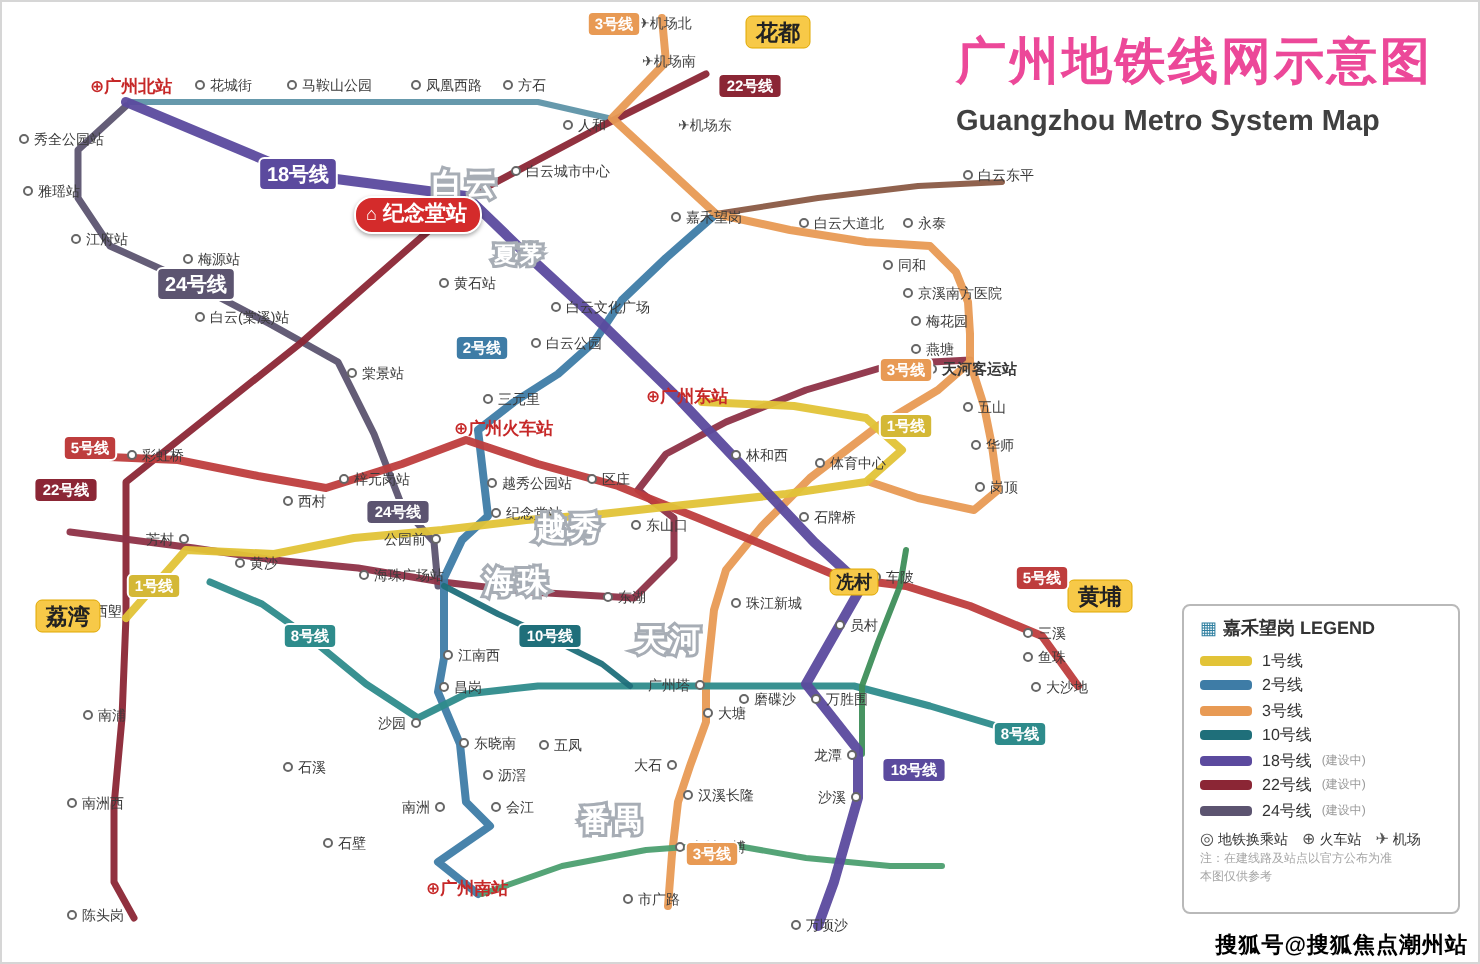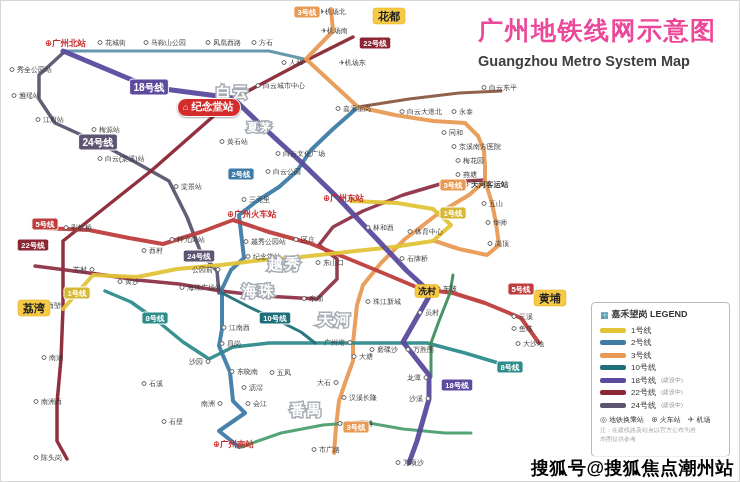--- a/index.html
+++ b/index.html
@@ -17,21 +17,21 @@
   .lg-head{font-size:9px;font-weight:bold;color:#333;display:flex;gap:3px;align-items:center;margin-bottom:3px;}
   .lg-head-ic{color:#2E7FA0;font-size:9px;}
   .lg-row{display:flex;align-items:center;gap:5px;height:12.5px;}
   .lg-bar{width:26px;height:5px;border-radius:2px;flex:none;}
   .lg-lbl{font-size:8px;color:#333;white-space:nowrap;}
   .lg-note{font-size:6px;color:#999;white-space:nowrap;}
   .lg-syms{display:flex;gap:7px;margin-top:3px;font-size:7px;color:#333;align-items:center;flex-wrap:wrap;}
   .lg-sym{display:flex;gap:2px;align-items:center;white-space:nowrap;}
   .lg-sym-ic{font-size:8px;color:#555;}
   .lg-notes-line{font-size:6px;color:#A6A6A6;margin-top:2px;line-height:1.25;}
-  .watermark{position:absolute;right:3px;bottom:1px;font-size:18px;font-weight:800;color:#000;
+  .watermark{position:absolute;right:3px;bottom:1px;font-size:11px;font-weight:800;color:#000;
              letter-spacing:.5px;background:rgba(255,255,255,.72);padding:0 2px;white-space:nowrap;}
 </style>
 </head>
 <body>
 
 <div class="stage">
   <svg id="metro-svg" width="740" height="482" viewBox="0 0 740 482">
       <polyline points="357,106 408,98 458,92 500,90" fill="none" stroke="#8A5A44" stroke-width="3" stroke-linecap="round" stroke-linejoin="round" opacity="0.95"></polyline>
       <polyline points="64,50 268,50 303,58" fill="none" stroke="#5E93A8" stroke-width="3" stroke-linecap="round" stroke-linejoin="round" opacity="0.95"></polyline>
       <polyline points="62,52 38,74 38,98 54,122 96,141 134,161 168,180 186,216 200,252 216,270 218,292" fill="none" stroke="#5C5470" stroke-width="3.5" stroke-linecap="round" stroke-linejoin="round" opacity="0.95"></polyline>

